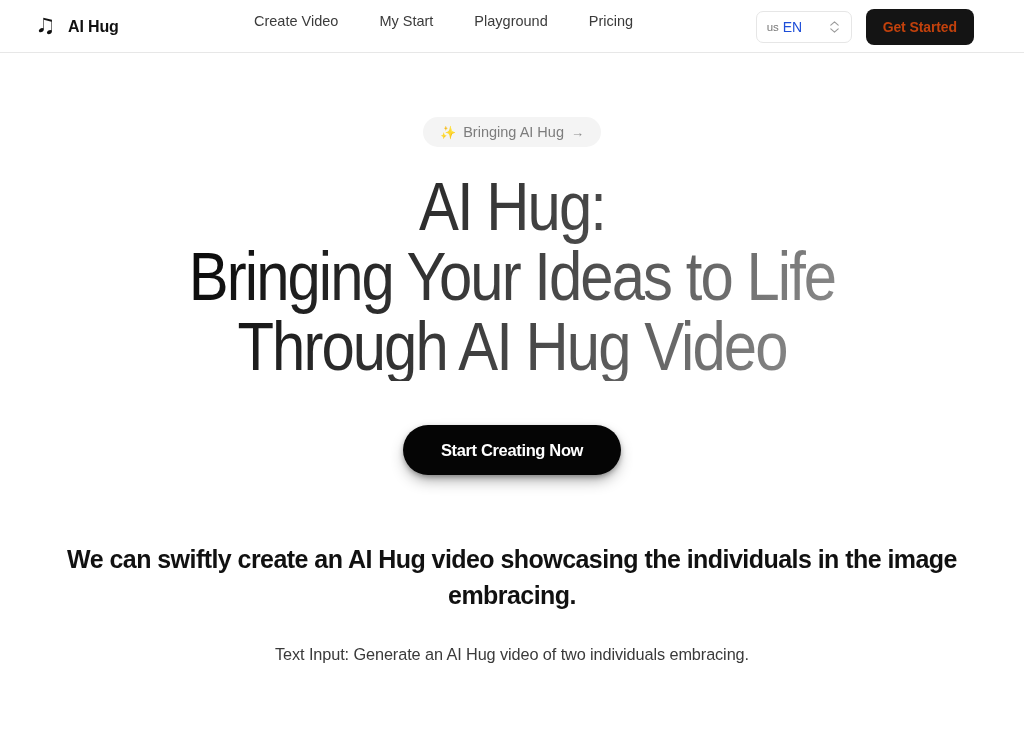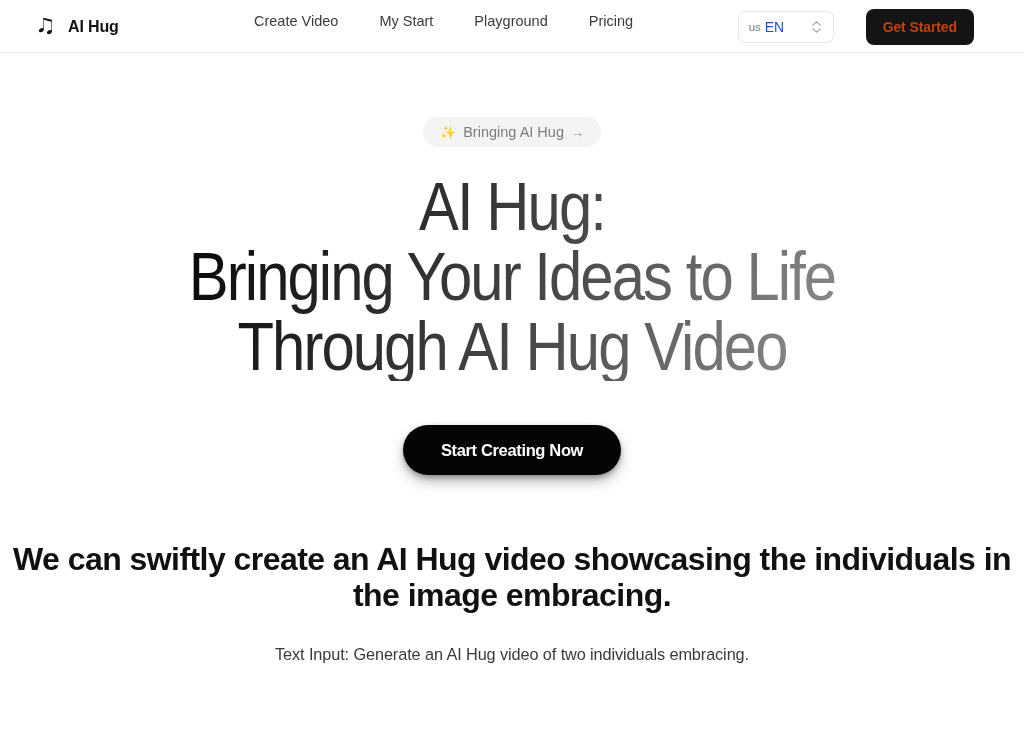--- a/index.html
+++ b/index.html
@@ -75,21 +75,21 @@
     cursor: pointer;
   }
 
   .header-right {
     position: absolute;
     right: 50px;
     top: 0;
     height: 53px;
     display: flex;
     align-items: center;
-    gap: 32px;
+    gap: 14px;
   }
 
   .lang-select {
     position: relative;
     width: 96px;
     height: 32px;
     border: 1px solid #e6e6e6;
     border-radius: 7px;
     background: #ffffff;
     display: flex;
@@ -219,21 +219,21 @@
   
   .feature-section {
     margin-top: 66px;
     text-align: center;
     padding: 0 12px;
   }
 
   .feature-heading {
     margin: 0 auto;
     width: 1000px;
-    font-size: 32px;
+    font-size: 25px;
     line-height: 36px;
     font-weight: 700;
     letter-spacing: -0.55px;
     color: #111111;
   }
 
   .feature-note {
     margin-top: 29px;
     font-size: 16.3px;
     line-height: 25px;

